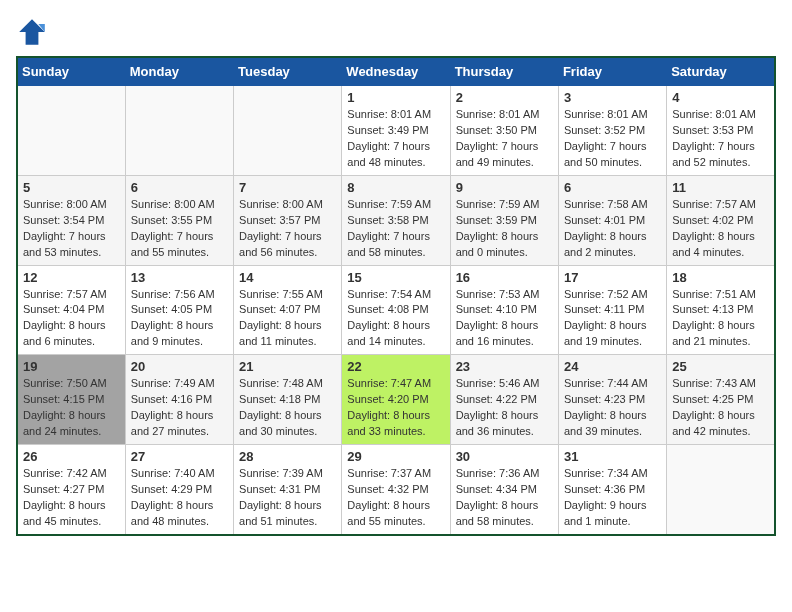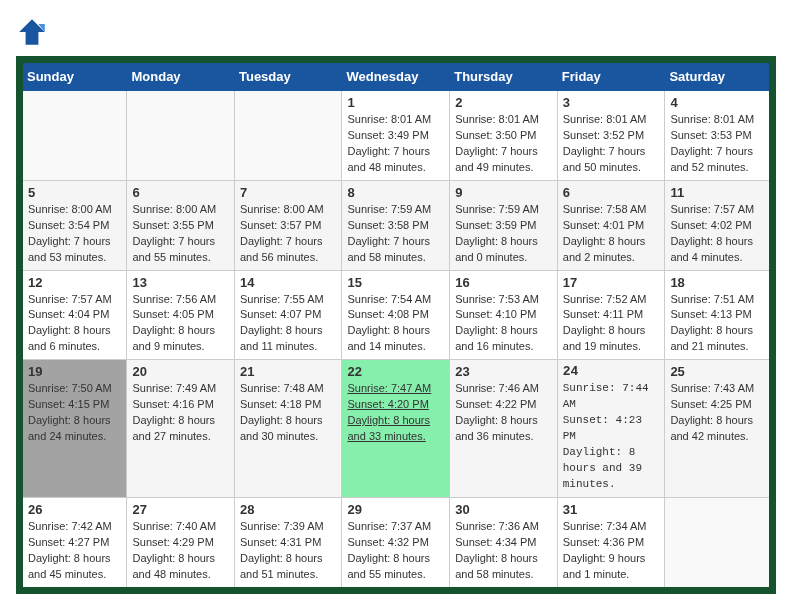--- a/index.html
+++ b/index.html
@@ -48,21 +48,21 @@
       font-weight: bold;
       color: #222;
     }
     .location {
       font-size: 16px;
       color: #444;
     }
     .calendar {
       width: 100%;
       border-collapse: collapse;
-      border: 7px solid #14532d;
+      border: 2px solid #14532d;
     }
     .calendar th {
       background-color: #1a56a0;
       color: #fff;
       font-size: 13px;
       font-weight: bold;
       padding: 6px 4px;
       text-align: left;
       border: 1px solid #1a56a0;
     }
@@ -255,33 +255,33 @@
           <div class="day-info" style="white-space: pre-line;">Sunrise: 7:49 AM
 Sunset: 4:16 PM
 Daylight: 8 hours and 27 minutes.</div>
         </td>
         <td style="background: rgb(245, 245, 245);">
           <div class="day-number">21</div>
           <div class="day-info" style="white-space: pre-line;">Sunrise: 7:48 AM
 Sunset: 4:18 PM
 Daylight: 8 hours and 30 minutes.</div>
         </td>
-        <td style="background: #86efac;">
+        <td style="background: #bef264;">
           <div class="day-number">22</div>
-          <div class="day-info" style="white-space: pre-line; text-decoration: underline;">Sunrise: 7:47 AM
+          <div class="day-info" style="white-space: pre-line;">Sunrise: 7:47 AM
 Sunset: 4:20 PM
 Daylight: 8 hours and 33 minutes.</div>
         </td>
         <td style="background: rgb(245, 245, 245);">
           <div class="day-number">23</div>
-          <div class="day-info" style="white-space: pre-line;">Sunrise: 7:46 AM
+          <div class="day-info" style="white-space: pre-line;">Sunrise: 5:46 AM
 Sunset: 4:22 PM
 Daylight: 8 hours and 36 minutes.</div>
         </td>
-        <td style="background: rgb(245, 245, 245); font-family: Liberation Mono, monospace;">
+        <td style="background: rgb(245, 245, 245);">
           <div class="day-number">24</div>
           <div class="day-info" style="white-space: pre-line;">Sunrise: 7:44 AM
 Sunset: 4:23 PM
 Daylight: 8 hours and 39 minutes.</div>
         </td>
         <td style="background: rgb(245, 245, 245);">
           <div class="day-number">25</div>
           <div class="day-info" style="white-space: pre-line;">Sunrise: 7:43 AM
 Sunset: 4:25 PM
 Daylight: 8 hours and 42 minutes.</div>

